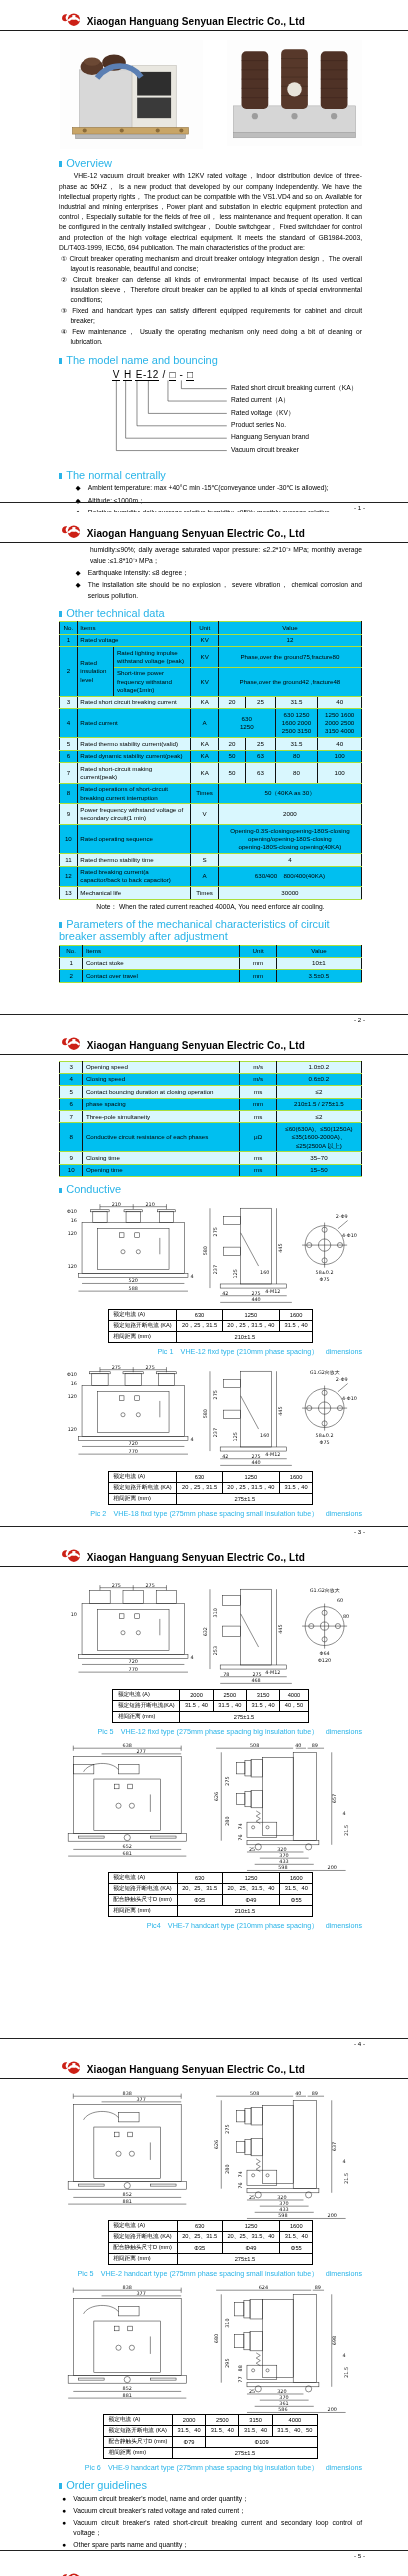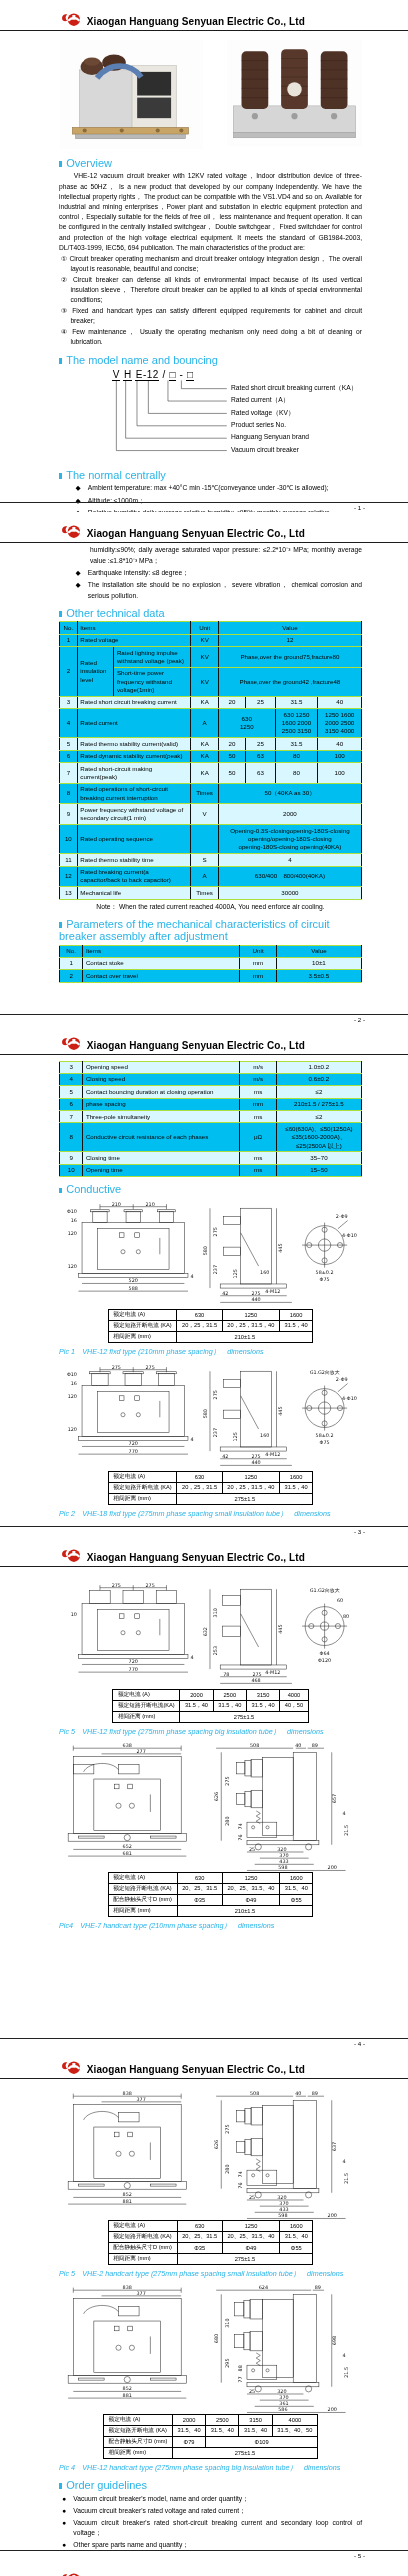--- a/index.html
+++ b/index.html
@@ -29,21 +29,21 @@
          padding:1.5px 2.6px;text-align:center;vertical-align:middle;line-height:1.35;word-wrap:break-word;}
   .dt .left{text-align:left;}
   .dt tr.b td{background:#00bff0;}
   .dt tr.p td{background:#d9f7fe;}
   .pre{white-space:pre-line;}
   
   .ft{border-collapse:collapse;margin:1.5px auto 0;font-size:5.7px;}
   .ft td{border:0.5px solid #000;padding:1px 4.6px;text-align:center;white-space:nowrap;}
   .ft .l{text-align:left;}
   .fig{margin-top:3.1px;}
-  .fig-caption{color:#2ab4e8;font-size:7.2px;text-align:left;margin:3.6px 0 4.1px;font-style:italic;}
+  .fig-caption{color:#2ab4e8;font-size:7.2px;text-align:right;margin:3.6px 0 4.1px;}
   .fig-svg{display:block;margin:0 auto;}
   .fig-svg .ln{stroke:#222;fill:none;stroke-width:1;}
   .fig-svg text{fill:#111;font-size:9.5px;stroke:none;font-family:"DejaVu Sans",sans-serif;}
   
   .model{position:relative;height:94px;margin:3.1px 0 1px 46px;}
   .model .code{position:absolute;left:7.2px;top:0;font-size:10px;letter-spacing:0.5px;}
   .model .code span{display:inline-block;margin-right:3.1px;}
   .model .code .u{border-bottom:0.8px solid #000;padding:0 0.5px;}
   .model .lbl{position:absolute;left:126px;font-size:6.7px;white-space:nowrap;}
   .model svg{position:absolute;left:0;top:0;}
@@ -1043,21 +1043,21 @@
               <td class="l">配合静触头尺寸D (mm)</td>
               <td>Φ79</td>
               <td colspan="3">Φ109</td>
             </tr>
         <tr>
               <td class="l">相间距离 (mm)</td>
               <td colspan="4">275±1.5</td>
             </tr>
       </tbody>
         </table>
-      <div class="fig-caption">Pic 4　VHE-12 handcart type (275mm phase spacing big insulation tube）　dimensions</div>
+      <div class="fig-caption">Pic 6　VHE-9 handcart type (275mm phase spacing big insulation tube）　dimensions</div>
     </div>
 
     <div class="sec">Order guidelines</div>
     <div class="cond" style="margin-left:3.1px">
         <span>●</span>
         <span class="t">Vacuum circuit breaker's  model, name and order quantity；</span>
       </div>
     <div class="cond" style="margin-left:3.1px">
         <span>●</span>
         <span class="t">Vacuum circuit breaker's rated voltage and rated current；</span>

